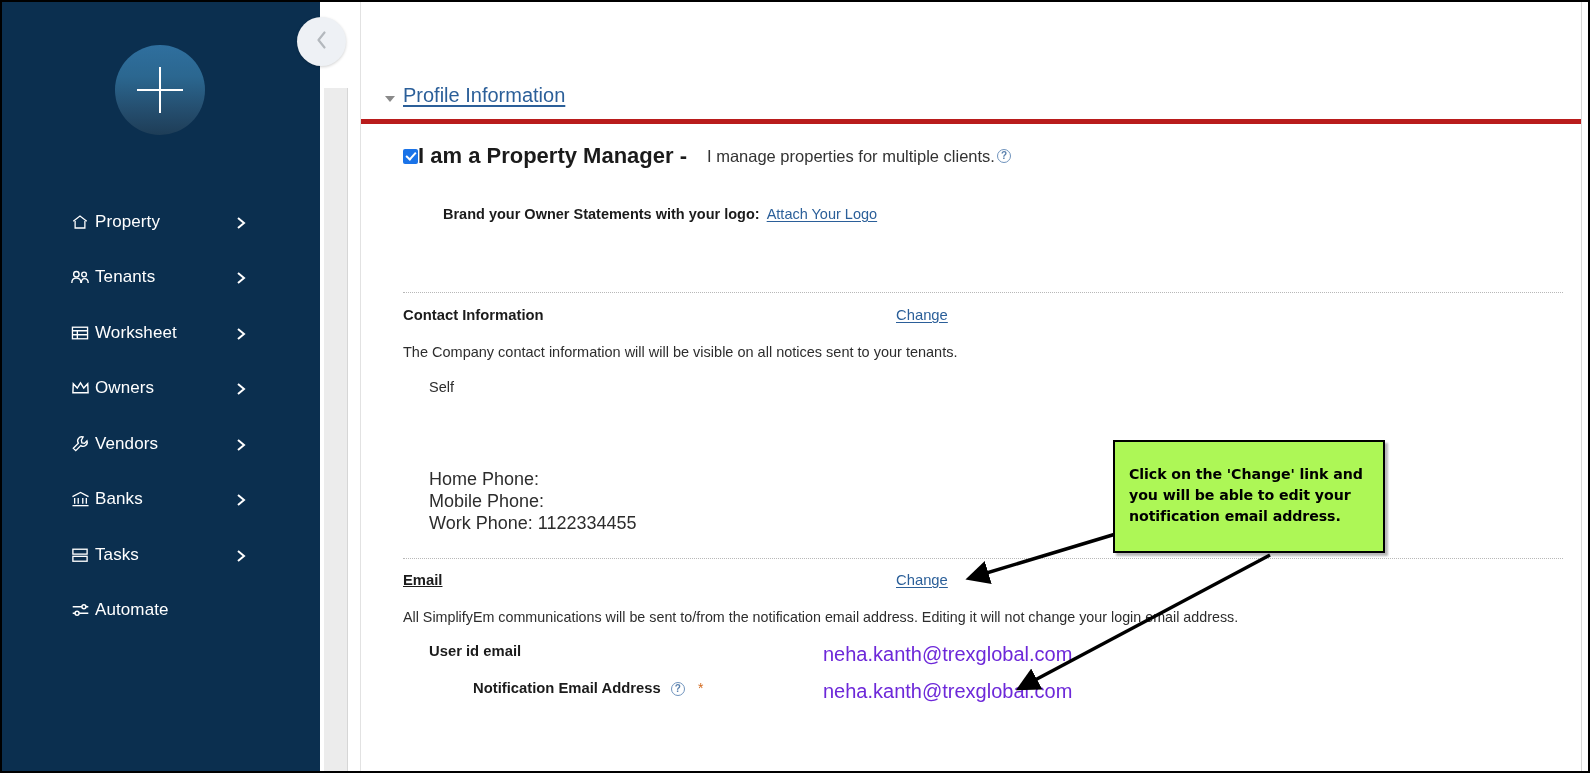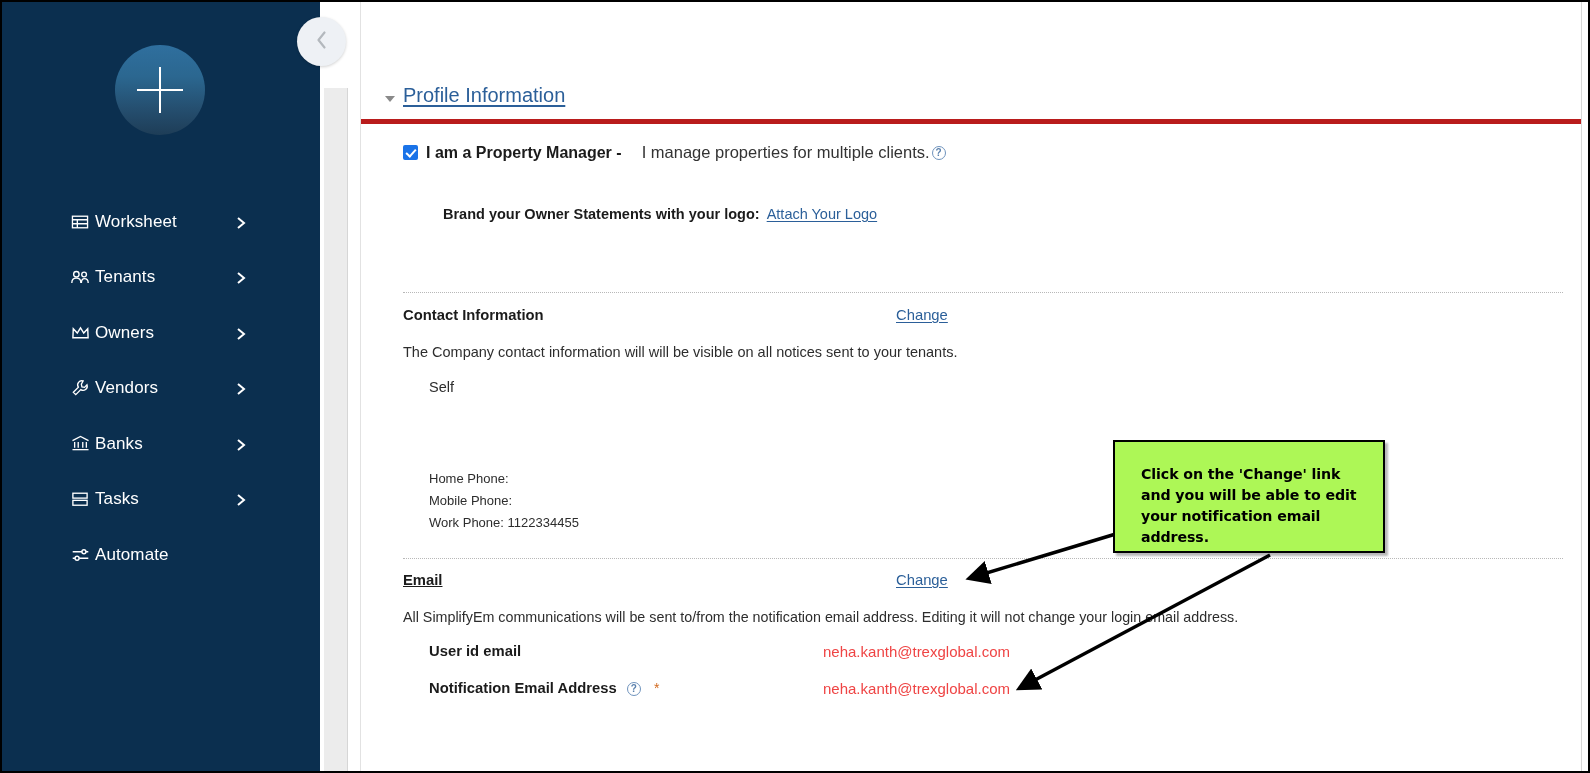--- a/index.html
+++ b/index.html
@@ -147,22 +147,22 @@
   #pm-checkbox:after {
     content: "";
     position: absolute;
     left: 4.5px; top: 1.5px;
     width: 4px; height: 8px;
     border: solid #ffffff;
     border-width: 0 2px 2px 0;
     transform: rotate(42deg);
   }
   #pm-strong {
-    margin-left: 8px;
-    font-size: 16px;
+    margin-left: 0;
+    font-size: 22px;
     font-weight: bold;
     color: #1b1b1b;
   }
   #pm-rest {
     margin-left: 20px;
     font-size: 16.5px;
     color: #333333;
   }
   .help-icon {
     display: inline-flex;
@@ -219,21 +219,21 @@
     position: absolute; left: 42px; top: 342px;
     font-size: 14.5px; color: #2d2d2d;
     white-space: nowrap;
   }
   #contact-self {
     position: absolute; left: 68px; top: 377px;
     font-size: 14.5px; color: #2d2d2d;
   }
   #phone-block {
     position: absolute; left: 68px; top: 466px;
-    font-size: 13px; color: #2d2d2d;
+    font-size: 18px; color: #2d2d2d;
     line-height: 22px;
   }
 
   
   #email-title {
     position: absolute; left: 42px; top: 570px;
     font-size: 14.8px; font-weight: bold; color: #1b1b1b; text-decoration: underline;
   }
   #email-change {
     position: absolute; left: 535px; top: 570px;
@@ -246,26 +246,26 @@
     font-size: 14.3px; color: #2d2d2d;
     white-space: nowrap;
   }
   .email-row-label {
     position: absolute; left: 68px;
     font-size: 14.8px; font-weight: bold; color: #1b1b1b;
     white-space: nowrap;
   }
   .email-row-value {
     position: absolute; left: 462px;
-    font-size: 15px; color: #ef4444;
+    font-size: 20px; color: #6d28d9;
     white-space: nowrap;
   }
   #userid-label { top: 641px; }
   #userid-value { top: 641px; }
-  #notif-label  { top: 678px; }
+  #notif-label  { top: 678px; margin-left: 44px; }
   #notif-value  { top: 678px; }
   #notif-star {
     color: #d2691e; font-size: 14px;
     margin-left: 9px; font-weight: normal;
   }
 
   
   #annotation-layer {
     position: absolute; left: 0; top: 0;
     width: 1590px; height: 773px;
@@ -282,63 +282,76 @@
     padding: 22px 14px 0 14px;
     z-index: 62;
   }
   #callout-text {
     font-family: "DejaVu Sans", sans-serif;
     font-size: 14.2px;
     font-weight: bold;
     color: #000000;
     line-height: 21px;
     letter-spacing: -0.1px;
-    margin-left: 12px;
   }
 </style>
 </head>
 <body>
 
 <div id="screen">
 
   <div id="sidebar">
 
     <div id="brand-circle">
       <div class="plus-h"></div>
       <div class="plus-v"></div>
     </div>
 
     <div id="nav">
 
-
-      <div class="nav-item">
-        <span class="nav-icon">
-          <svg width="18" height="16" viewBox="0 0 20 18" fill="none" stroke="#ffffff" stroke-width="1.5">
-              <rect x="1.5" y="2.5" width="17" height="13"></rect>
-              <path d="M1.5 6.5 H18.5 M7 6.5 V15.5 M1.5 11 H18.5"></path>
-            </svg>
-        </span>
-        <span class="nav-label">Worksheet</span>
+      <div class="nav-item">
+        <span class="nav-icon">
+          <svg width="18" height="18" viewBox="0 0 24 24" fill="none" stroke="#ffffff" stroke-width="1.7">
+              <path d="M3 11 L12 4 L21 11"></path>
+              <path d="M5.5 10.5 V20 H18.5 V10.5"></path>
+            </svg>
+        </span>
+        <span class="nav-label">Property</span>
         <span class="nav-chevron">
           <svg width="12" height="14" viewBox="0 0 12 14" fill="none" stroke="#ffffff" stroke-width="2">
               <path d="M3 2 L9 7 L3 12"></path>
             </svg>
         </span>
       </div>
 
       <div class="nav-item">
         <span class="nav-icon">
           <svg width="20" height="16" viewBox="0 0 22 16" fill="none" stroke="#ffffff" stroke-width="1.5">
               <circle cx="7" cy="5" r="3"></circle>
               <circle cx="15.5" cy="5.2" r="2.6"></circle>
               <path d="M2 14.5 C2 11 4.3 9.3 7 9.3 C9.7 9.3 12 11 12 14.5"></path>
               <path d="M12.5 14.5 C12.6 11.4 14 9.8 15.8 9.8 C17.8 9.8 20 11.2 20 14.5"></path>
             </svg>
         </span>
         <span class="nav-label">Tenants</span>
+        <span class="nav-chevron">
+          <svg width="12" height="14" viewBox="0 0 12 14" fill="none" stroke="#ffffff" stroke-width="2">
+              <path d="M3 2 L9 7 L3 12"></path>
+            </svg>
+        </span>
+      </div>
+
+      <div class="nav-item">
+        <span class="nav-icon">
+          <svg width="18" height="16" viewBox="0 0 20 18" fill="none" stroke="#ffffff" stroke-width="1.5">
+              <rect x="1.5" y="2.5" width="17" height="13"></rect>
+              <path d="M1.5 6.5 H18.5 M7 6.5 V15.5 M1.5 11 H18.5"></path>
+            </svg>
+        </span>
+        <span class="nav-label">Worksheet</span>
         <span class="nav-chevron">
           <svg width="12" height="14" viewBox="0 0 12 14" fill="none" stroke="#ffffff" stroke-width="2">
               <path d="M3 2 L9 7 L3 12"></path>
             </svg>
         </span>
       </div>
 
       <div class="nav-item">
         <span class="nav-icon">
           <svg width="19" height="16" viewBox="0 0 20 16" fill="none" stroke="#ffffff" stroke-width="1.5">

